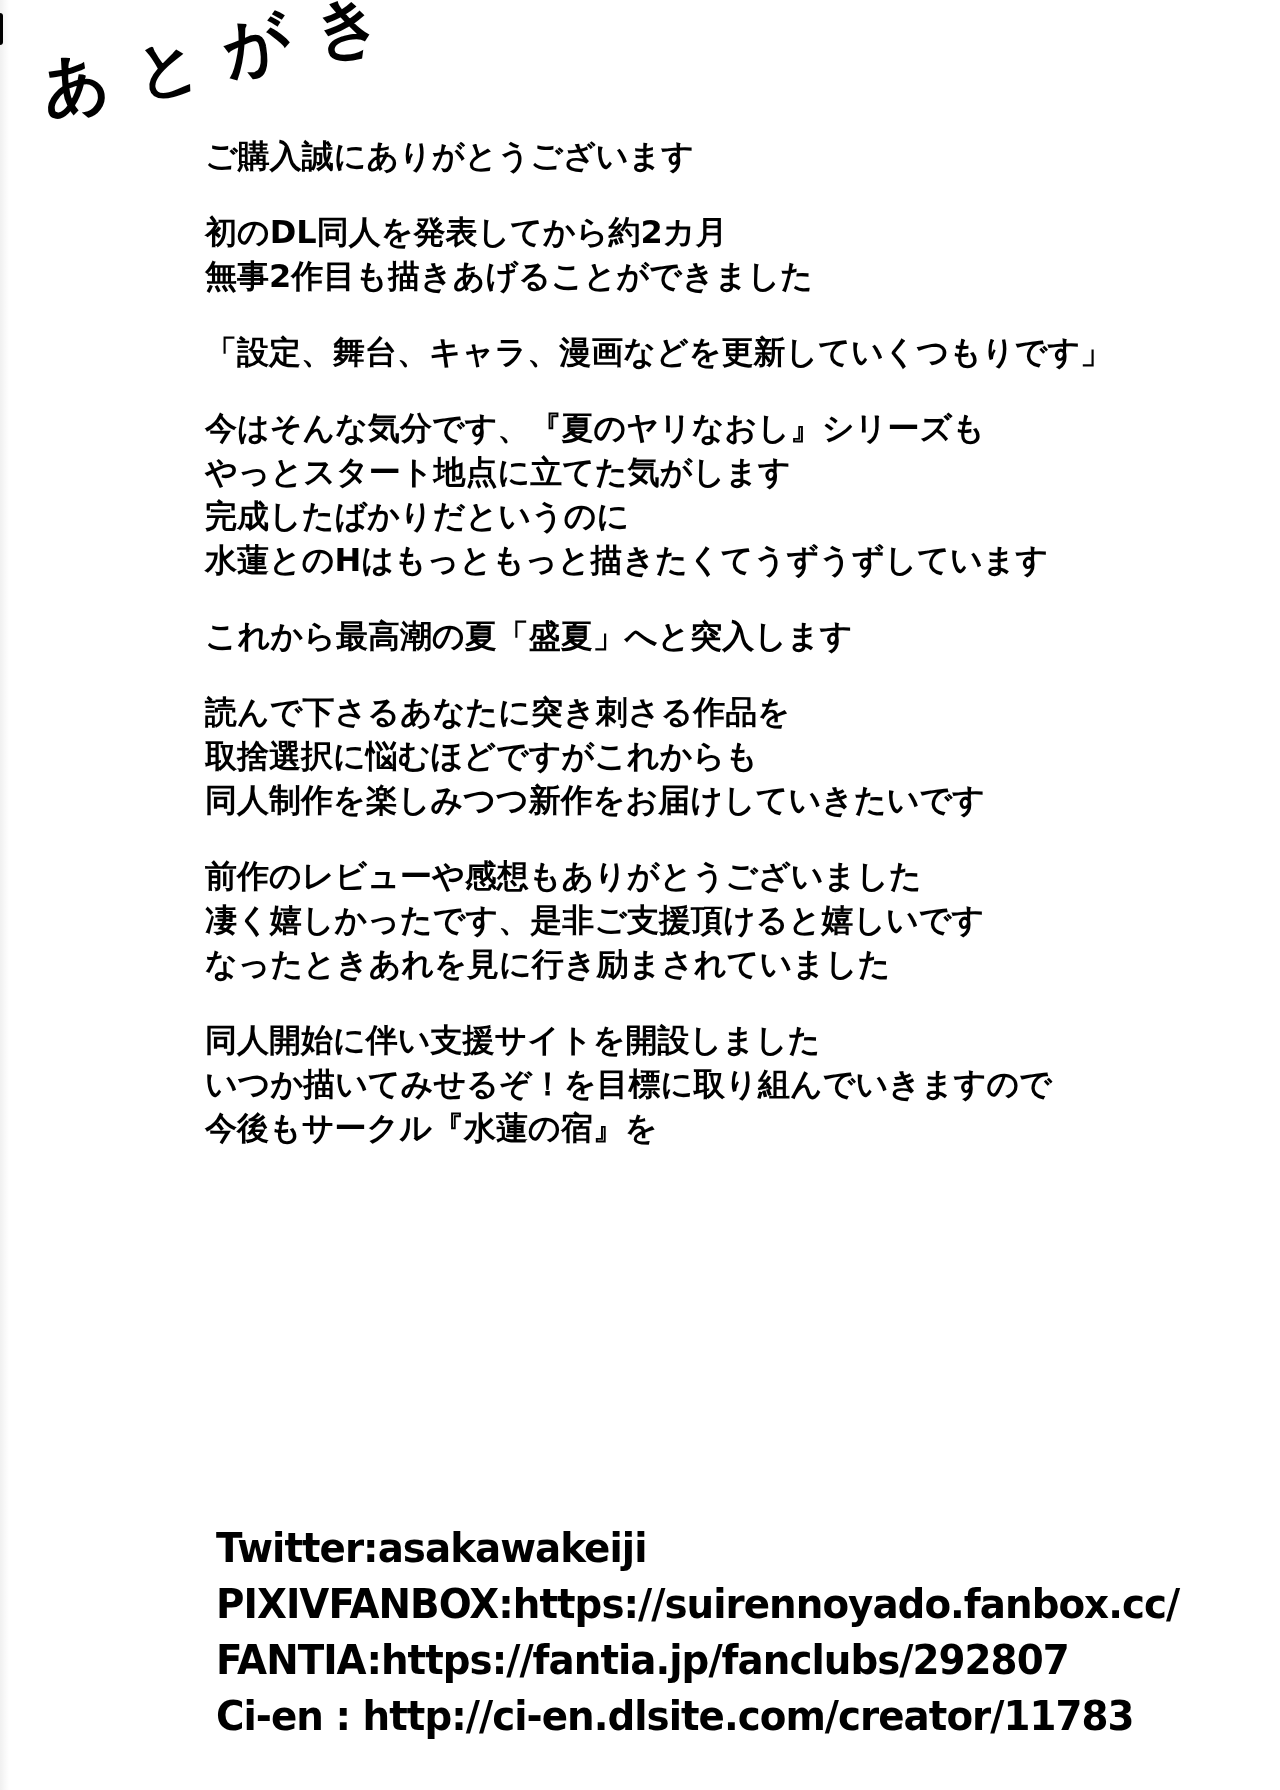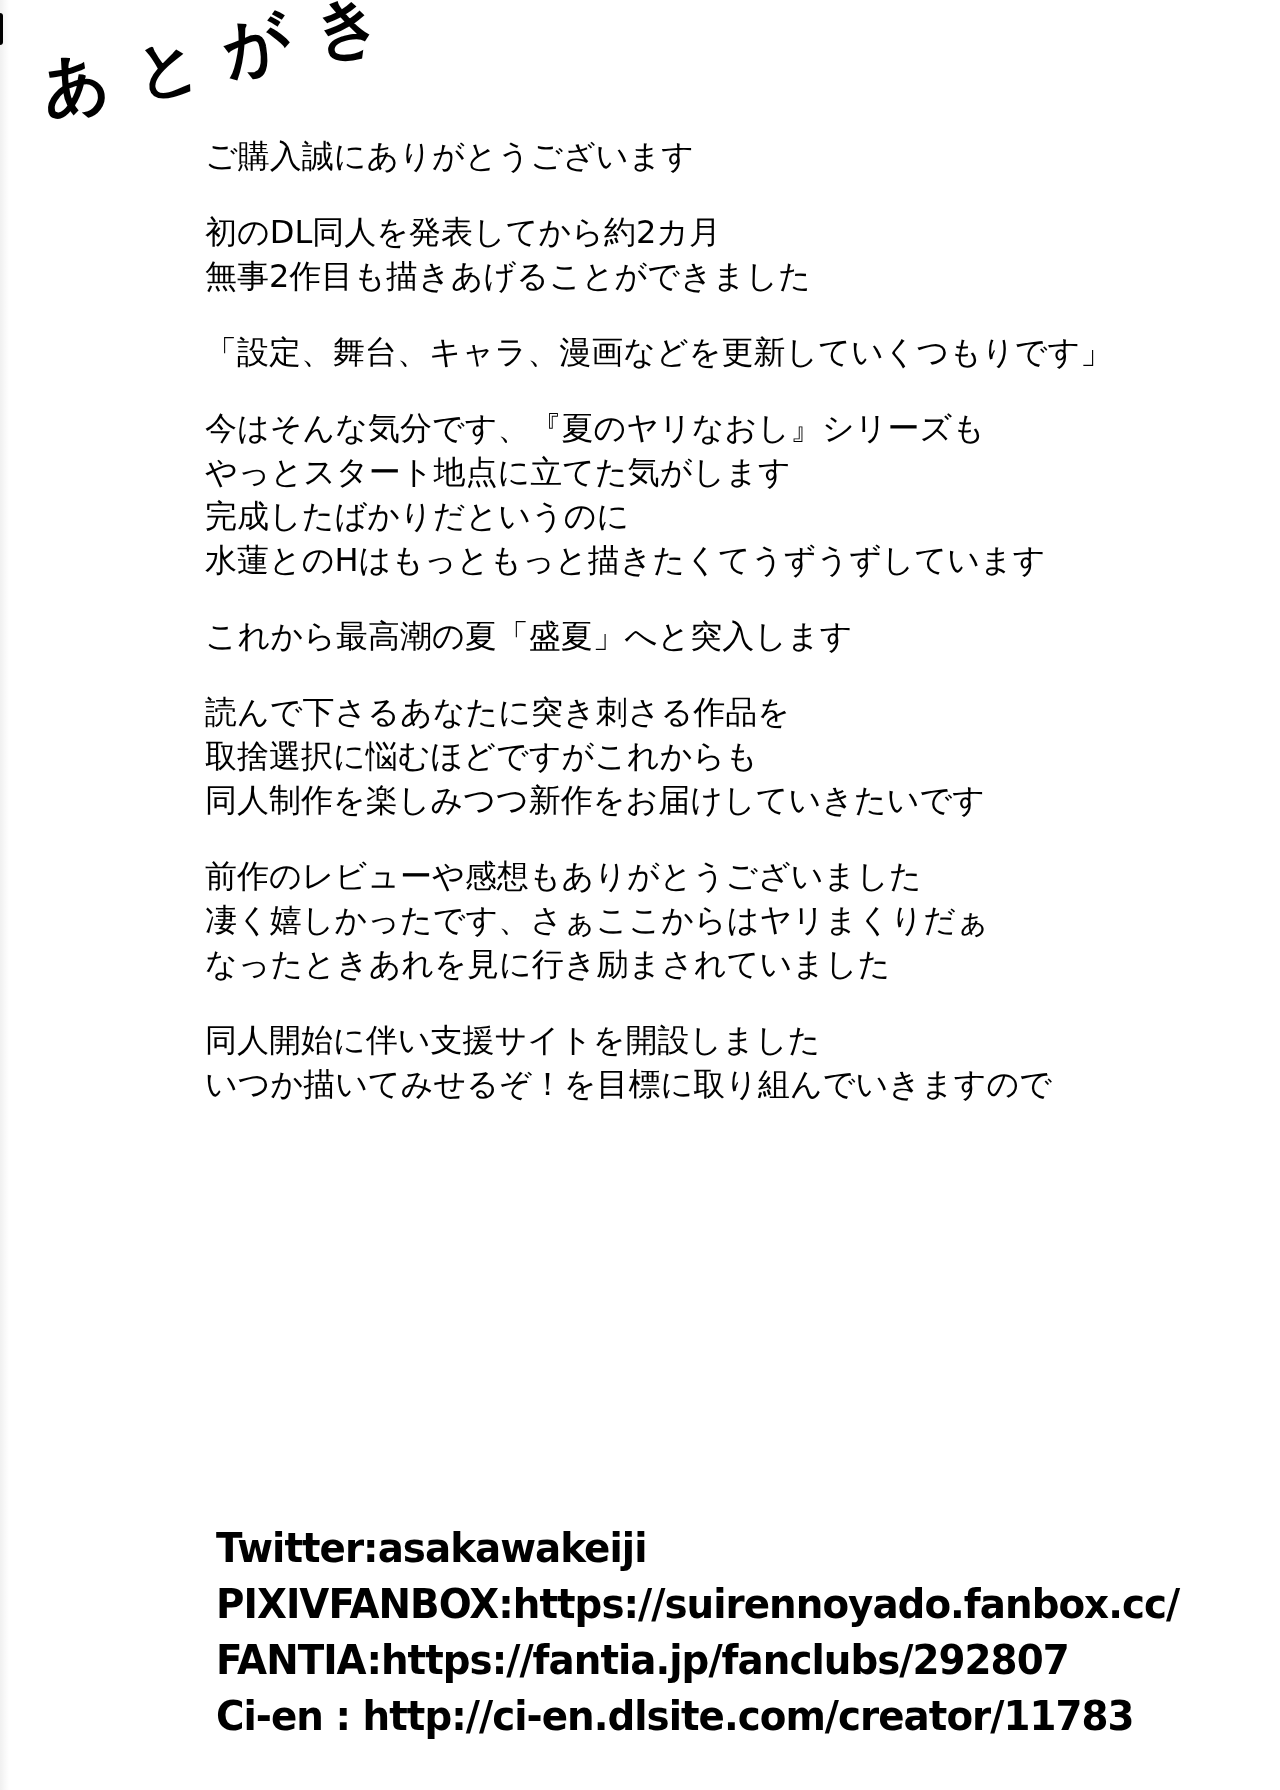--- a/index.html
+++ b/index.html
@@ -45,21 +45,21 @@
   .content {
     position: absolute;
     left: 205px;
     top: 134px;
   }
   .para { margin: 0 0 32px 0; }
   .line {
     display: block;
     font-size: 32px;
     line-height: 44px;
-    font-weight: 400;
+    font-weight: 700;
     letter-spacing: 0px;
     white-space: nowrap;
   }
   .links {
     position: absolute;
     left: 216px;
     top: 1520px;
   }
   .link-line {
     font-size: 40px;
@@ -113,27 +113,28 @@
     </p>
 
     <p class="para">
       <span class="line">読んで下さるあなたに突き刺さる作品を</span>
       <span class="line">取捨選択に悩むほどですがこれからも</span>
       <span class="line">同人制作を楽しみつつ新作をお届けしていきたいです</span>
     </p>
 
     <p class="para">
       <span class="line">前作のレビューや感想もありがとうございました</span>
-      <span class="line">凄く嬉しかったです、さぁここからはヤリまくりだぁ</span>
+      <span class="line">凄く嬉しかったです、是非ご支援頂けると嬉しいです</span>
       <span class="line">なったときあれを見に行き励まされていました</span>
     </p>
 
     <p class="para">
       <span class="line">同人開始に伴い支援サイトを開設しました</span>
       <span class="line">いつか描いてみせるぞ！を目標に取り組んでいきますので</span>
+      <span class="line">今後もサークル『水蓮の宿』を</span>
     </p>
 
 
   </div>
 
   <div class="links">
     <div class="link-line">Twitter:asakawakeiji</div>
     <div class="link-line">PIXIVFANBOX:https://suirennoyado.fanbox.cc/</div>
     <div class="link-line">FANTIA:https://fantia.jp/fanclubs/292807</div>
     <div class="link-line">Ci-en : http://ci-en.dlsite.com/creator/11783</div>

